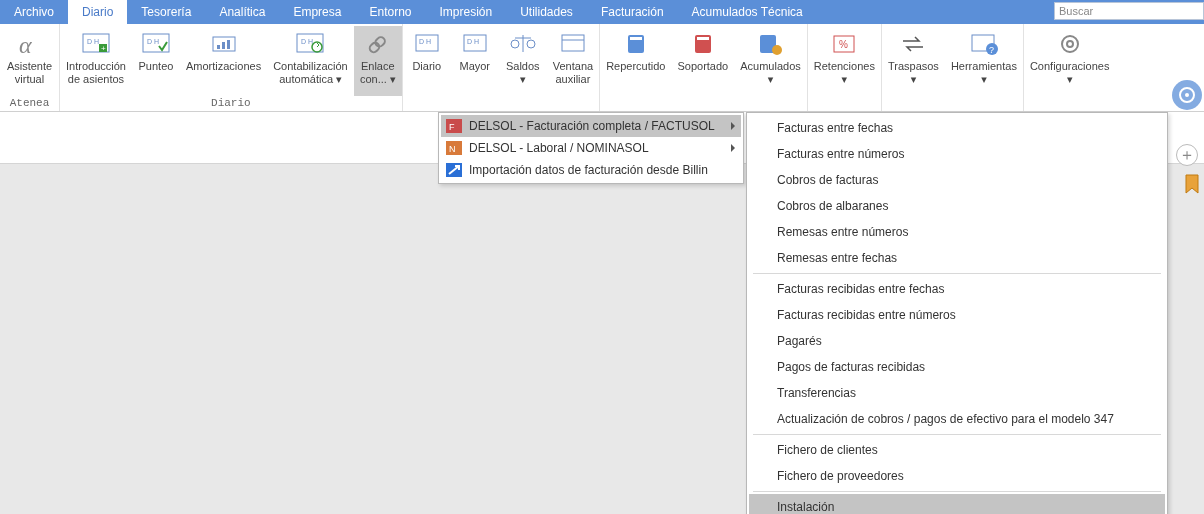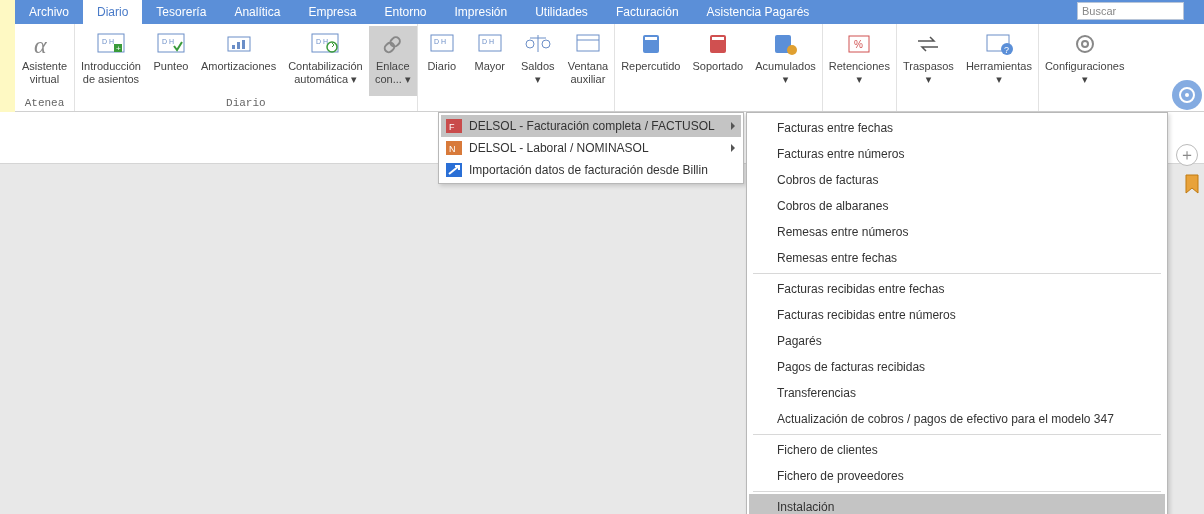--- a/index.html
+++ b/index.html
@@ -6,22 +6,21 @@
   body {
     font-family: "Segoe UI", Tahoma, sans-serif;
     font-size: 12px;
     background: #e8e8e8;
     width: 1204px;
     height: 514px;
     overflow: hidden;
     position: relative;
   }
   .top-area {
-    background: #fef9c3;
-    padding-left: 15px;
+    background: #f0abfc;
   }
   .tab-bar {
     height: 24px;
     background: #5b8fd8;
     display: flex;
     align-items: stretch;
     position: relative;
   }
   .tab {
     padding: 0 14px;
@@ -30,23 +29,23 @@
     display: flex;
     align-items: center;
     cursor: pointer;
   }
   .tab.active {
     background: #fff;
     color: #4a7bc8;
   }
   .search-box {
     position: absolute;
-    right: 20px;
+    right: 0;
     top: 2px;
-    width: 107px;
+    width: 150px;
     height: 18px;
     background: #fff;
     border: 1px solid #b8c5d8;
     font-size: 11px;
     padding: 0 4px;
     color: #888;
     display: flex;
     align-items: center;
   }
   .ribbon {
@@ -222,21 +221,21 @@
   <div class="tab-bar">
     <div class="tab">Archivo</div>
     <div class="tab active">Diario</div>
     <div class="tab">Tesorería</div>
     <div class="tab">Analítica</div>
     <div class="tab">Empresa</div>
     <div class="tab">Entorno</div>
     <div class="tab">Impresión</div>
     <div class="tab">Utilidades</div>
     <div class="tab">Facturación</div>
-    <div class="tab">Asistencia Pagarés</div>
+    <div class="tab">Acumulados Técnica</div>
     <div class="search-box">Buscar</div>
   </div>
 
   <div class="ribbon">
 
     <div class="ribbon-group" style="width:60px">
       <div class="ribbon-group-items">
         <div class="ribbon-btn">
           <div class="icon-slot">
             <svg width="28" height="26" viewBox="0 0 28 26">

